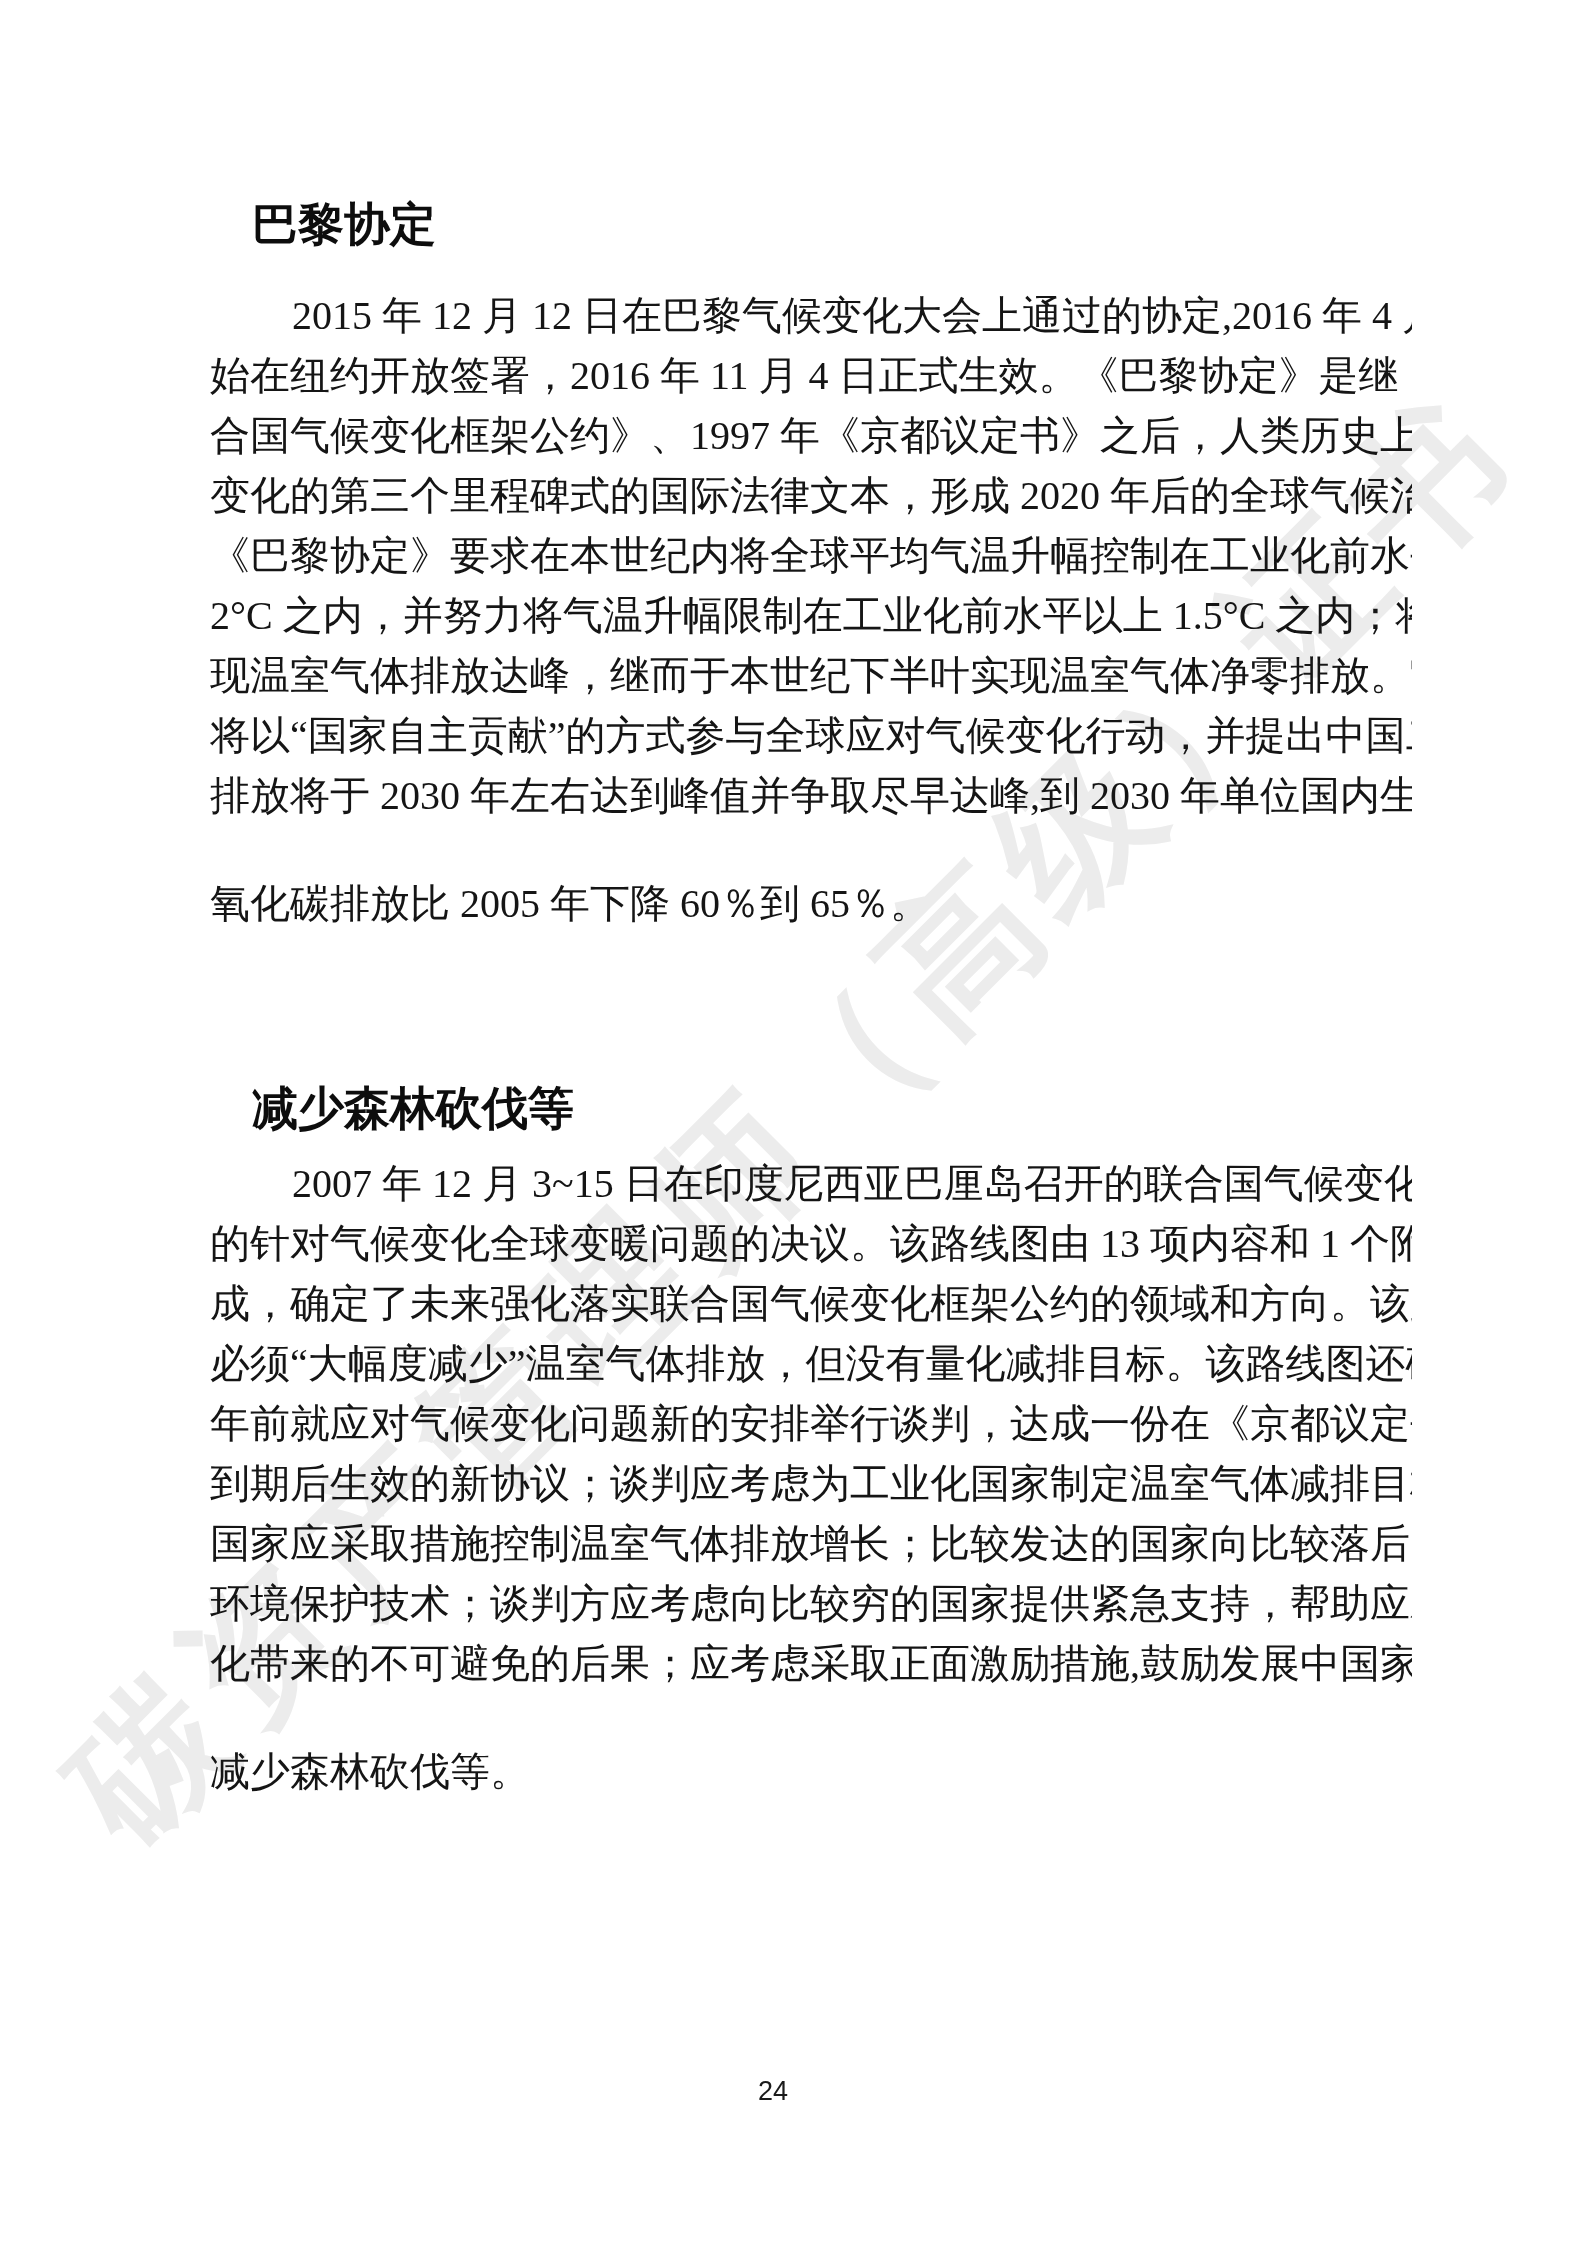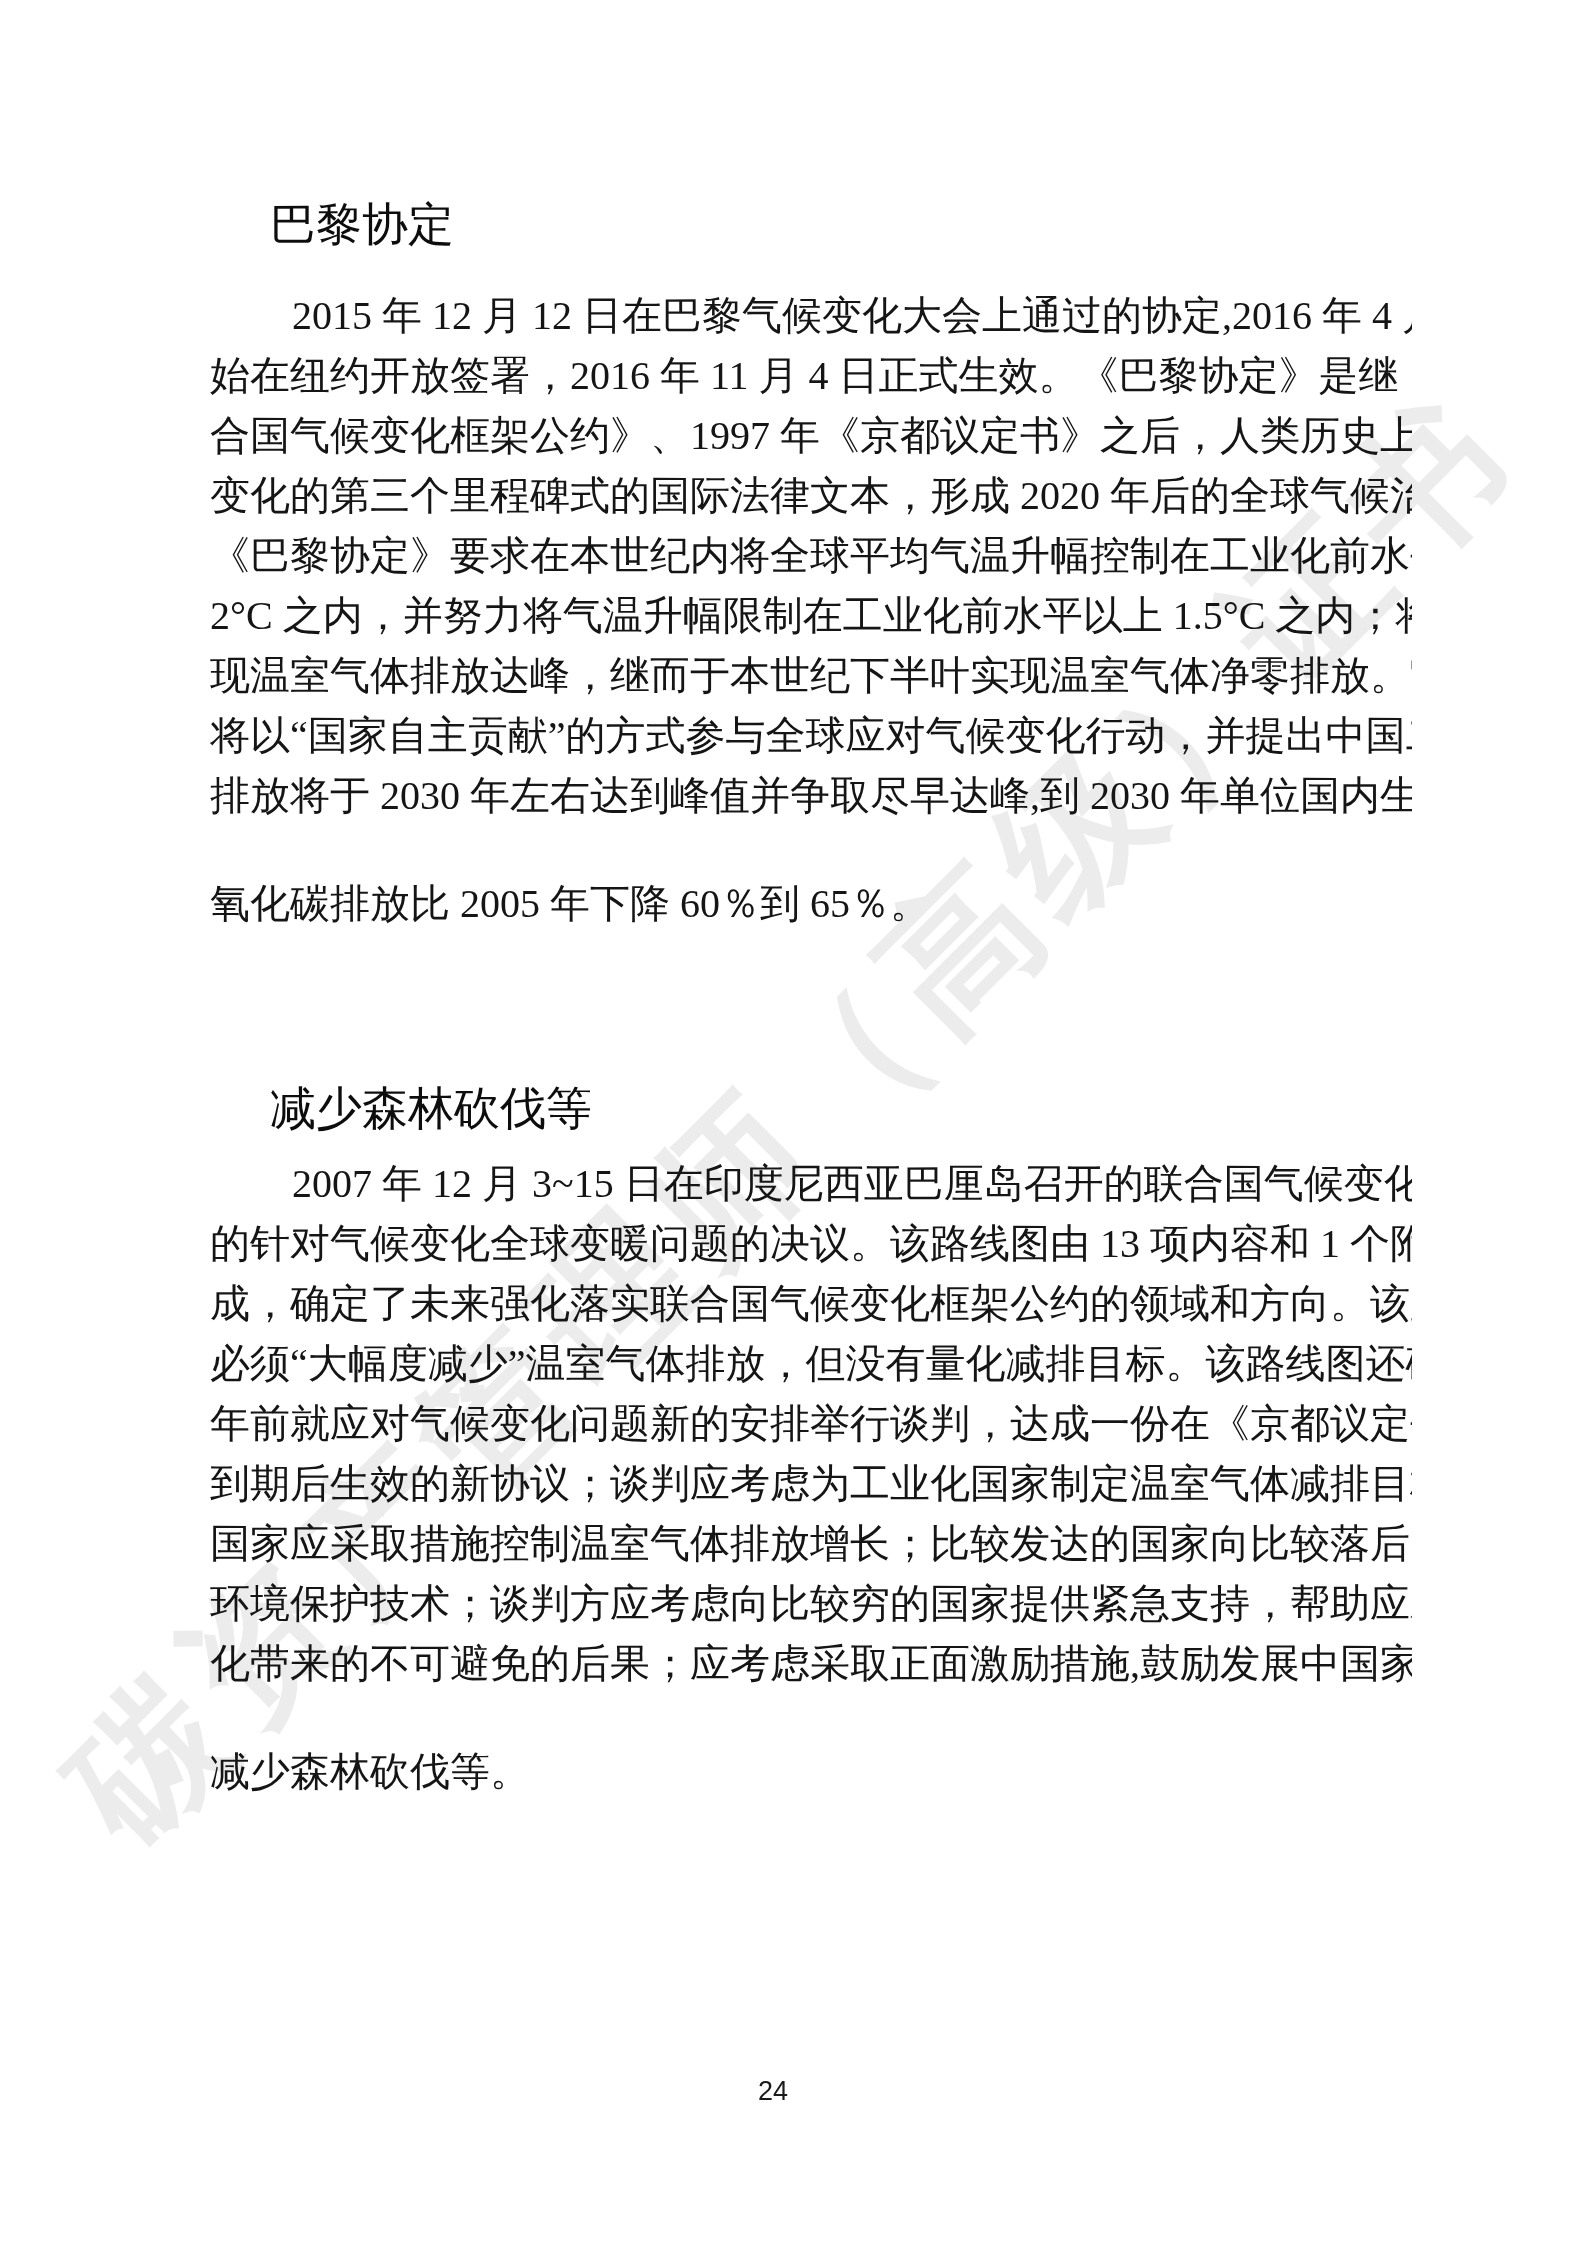--- a/index.html
+++ b/index.html
@@ -30,23 +30,23 @@
   }
   .content {
     position: absolute;
     left: 210px;
     width: 1202px;
     top: 0;
     z-index: 1;
   }
   .heading {
     position: absolute;
-    left: 60px;
+    left: 42px;
     font-family: "Liberation Sans", "DejaVu Sans", sans-serif;
-    font-weight: normal;
+    font-weight: bold;
     font-size: 46px;
     line-height: 56px;
     color: #0d0d0d;
     margin: 0;
   }
   .heading-1 { top: 196px; }
   .heading-2 { top: 1080px; }
   .paragraph {
     position: absolute;
     left: 0;

